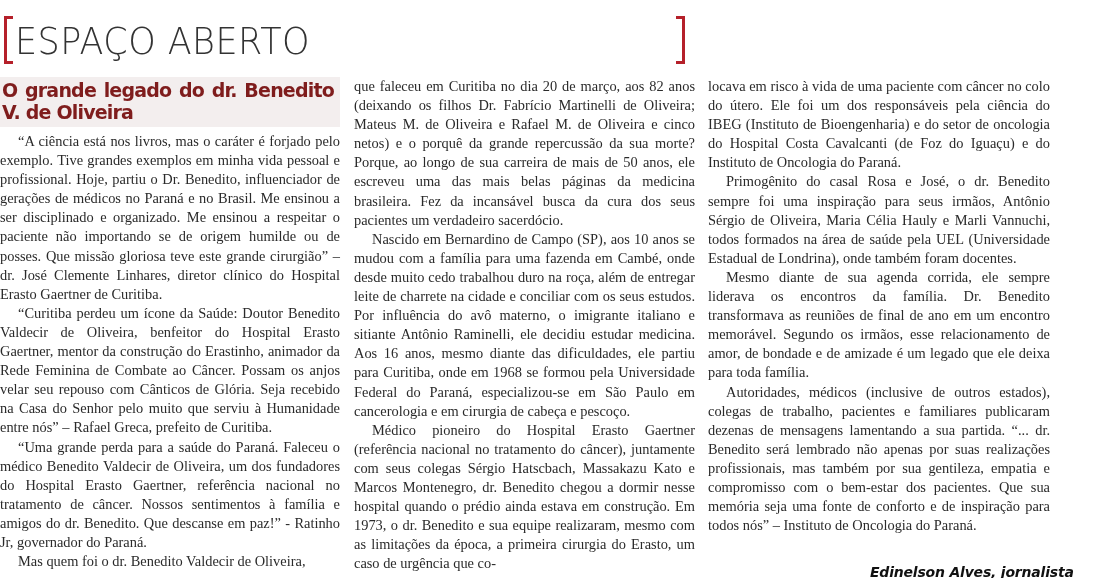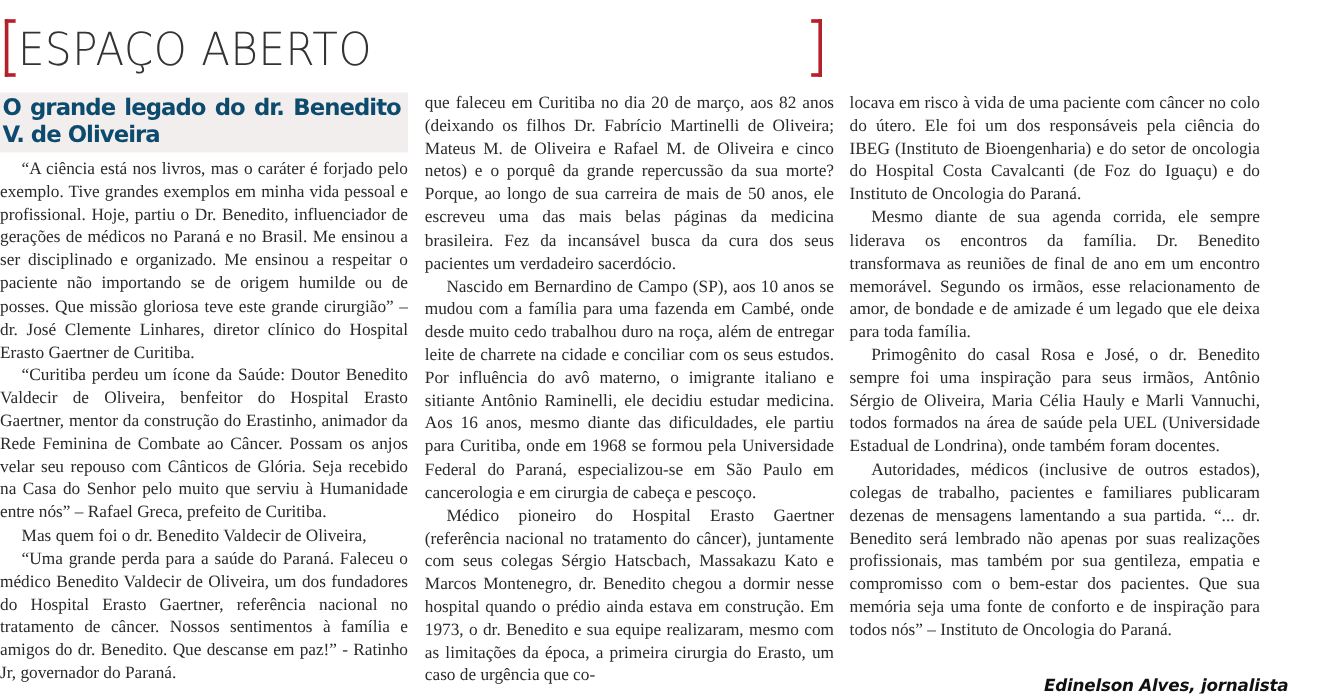--- a/index.html
+++ b/index.html
@@ -26,21 +26,21 @@
       position: absolute; top: 77px; width: 340px;
       font-size: 14.4px; line-height: 19.1px; text-align: justify;
       hyphens: manual;
     }
     .col1 { left: 0px; width: 340px; }
     .col2 { left: 354px; width: 341px; top: 77px; }
     .col3 { left: 708px; width: 342px; top: 77px; }
     .headline {
       background: #f3eeee; padding: 2px 6px 4px 2px; margin: 0 0 5px 0;
       font-family: "DejaVu Sans", sans-serif; font-weight: bold;
-      font-size: 19px; line-height: 22px; color: #0c4a6e; letter-spacing: -0.8px;
+      font-size: 19px; line-height: 22px; color: #7f1d1d; letter-spacing: -0.8px;
       width: 332px;
     }
     .col p { margin: 0; text-indent: 18px; }
     .col p.cont { text-indent: 0; }
     .signature {
       position: absolute; left: 870px; top: 564px;
       font-family: "DejaVu Sans", sans-serif; font-weight: bold; font-style: italic;
       font-size: 14px; color: #111; letter-spacing: -0.2px;
     }
   </style>
@@ -50,30 +50,30 @@
 <div class="header">
   <div class="bracket left"></div>
   <div class="section-title">ESPAÇO ABERTO</div>
   <div class="bracket right"></div>
 </div>
 
 <div class="col col1">
   <div class="headline">O grande legado do dr. Benedito V. de Oliveira</div>
   <p>“A ciência está nos livros, mas o caráter é forjado pelo exemplo. Tive grandes exemplos em minha vida pessoal e profissional. Hoje, partiu o Dr. Benedito, influenciador de gerações de médicos no Paraná e no Brasil. Me ensinou a ser disciplinado e organizado. Me ensinou a respeitar o paciente não importando se de origem humilde ou de posses. Que missão gloriosa teve este grande cirurgião” – dr. José Clemente Linhares, diretor clínico do Hospital Erasto Gaertner de Curitiba.</p>
   <p>“Curitiba perdeu um ícone da Saúde: Doutor Benedito Valdecir de Oliveira, benfeitor do Hospital Erasto Gaertner, mentor da construção do Erastinho, animador da Rede Feminina de Combate ao Câncer. Possam os anjos velar seu repouso com Cânticos de Glória. Seja recebido na Casa do Senhor pelo muito que serviu à Humanidade entre nós” – Rafael Greca, prefeito de Curitiba.</p>
+  <p>“Uma grande perda para a saúde do Paraná. Faleceu o médico Benedito Valdecir de Oliveira, um dos fundadores do Hospital Erasto Gaertner, referência nacional no tratamento de câncer. Nossos sentimentos à família e amigos do dr. Benedito. Que descanse em paz!” - Ratinho Jr, governador do Paraná.</p>
   <p>Mas quem foi o dr. Benedito Valdecir de Oliveira,</p>
-  <p>“Uma grande perda para a saúde do Paraná. Faleceu o médico Benedito Valdecir de Oliveira, um dos fundadores do Hospital Erasto Gaertner, referência nacional no tratamento de câncer. Nossos sentimentos à família e amigos do dr. Benedito. Que descanse em paz!” - Ratinho Jr, governador do Paraná.</p>
 </div>
 
 <div class="col col2">
   <p class="cont">que faleceu em Curitiba no dia 20 de março, aos 82 anos (deixando os filhos Dr. Fabrício Martinelli de Oliveira; Mateus M. de Oliveira e Rafael M. de Oliveira e cinco netos) e o porquê da grande repercussão da sua morte? Porque, ao longo de sua carreira de mais de 50 anos, ele escreveu uma das mais belas páginas da medicina brasileira. Fez da incansável busca da cura dos seus pacientes um verdadeiro sacerdócio.</p>
   <p>Nascido em Bernardino de Campo (SP), aos 10 anos se mudou com a família para uma fazenda em Cambé, onde desde muito cedo trabalhou duro na roça, além de entregar leite de charrete na cidade e conciliar com os seus estudos. Por influência do avô materno, o imigrante italiano e sitiante Antônio Raminelli, ele decidiu estudar medicina. Aos 16 anos, mesmo diante das dificuldades, ele partiu para Curitiba, onde em 1968 se formou pela Universidade Federal do Paraná, especializou-se em São Paulo em cancerologia e em cirurgia de cabeça e pescoço.</p>
   <p>Médico pioneiro do Hospital Erasto Gaertner (referência nacional no tratamento do câncer), juntamente com seus colegas Sérgio Hatscbach, Massakazu Kato e Marcos Montenegro, dr. Benedito chegou a dormir nesse hospital quando o prédio ainda estava em construção. Em 1973, o dr. Benedito e sua equipe realizaram, mesmo com as limitações da época, a primeira cirurgia do Erasto, um caso de urgência que co-</p>
 </div>
 
 <div class="col col3">
   <p class="cont">locava em risco à vida de uma paciente com câncer no colo do útero. Ele foi um dos responsáveis pela ciência do IBEG (Instituto de Bioengenharia) e do setor de oncologia do Hospital Costa Cavalcanti (de Foz do Iguaçu) e do Instituto de Oncologia do Paraná.</p>
+  <p>Primogênito do casal Rosa e José, o dr. Benedito sempre foi uma inspiração para seus irmãos, Antônio Sérgio de Oliveira, Maria Célia Hauly e Marli Vannuchi, todos formados na área de saúde pela UEL (Universidade Estadual de Londrina), onde também foram docentes.</p>
   <p>Mesmo diante de sua agenda corrida, ele sempre liderava os encontros da família. Dr. Benedito transformava as reuniões de final de ano em um encontro memorável. Segundo os irmãos, esse relacionamento de amor, de bondade e de amizade é um legado que ele deixa para toda família.</p>
-  <p>Primogênito do casal Rosa e José, o dr. Benedito sempre foi uma inspiração para seus irmãos, Antônio Sérgio de Oliveira, Maria Célia Hauly e Marli Vannuchi, todos formados na área de saúde pela UEL (Universidade Estadual de Londrina), onde também foram docentes.</p>
   <p>Autoridades, médicos (inclusive de outros estados), colegas de trabalho, pacientes e familiares publicaram dezenas de mensagens lamentando a sua partida. “... dr. Benedito será lembrado não apenas por suas realizações profissionais, mas também por sua gentileza, empatia e compromisso com o bem-estar dos pacientes. Que sua memória seja uma fonte de conforto e de inspiração para todos nós” – Instituto de Oncologia do Paraná.</p>
 </div>
 
 <div class="signature">Edinelson Alves, jornalista</div>
 
 </body></html>

